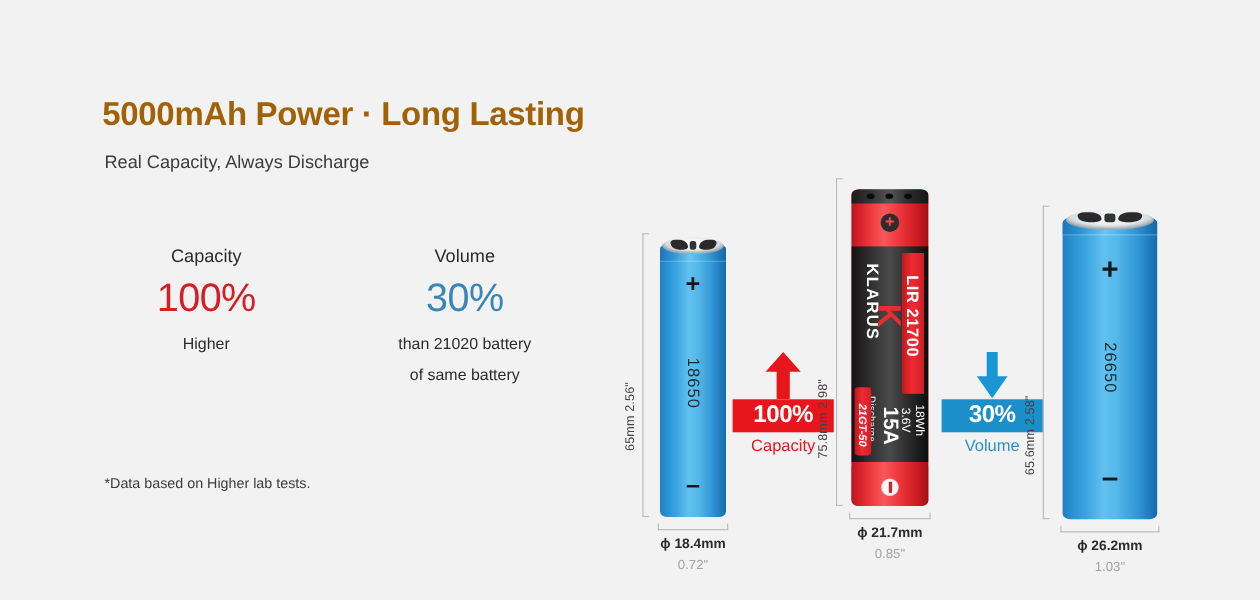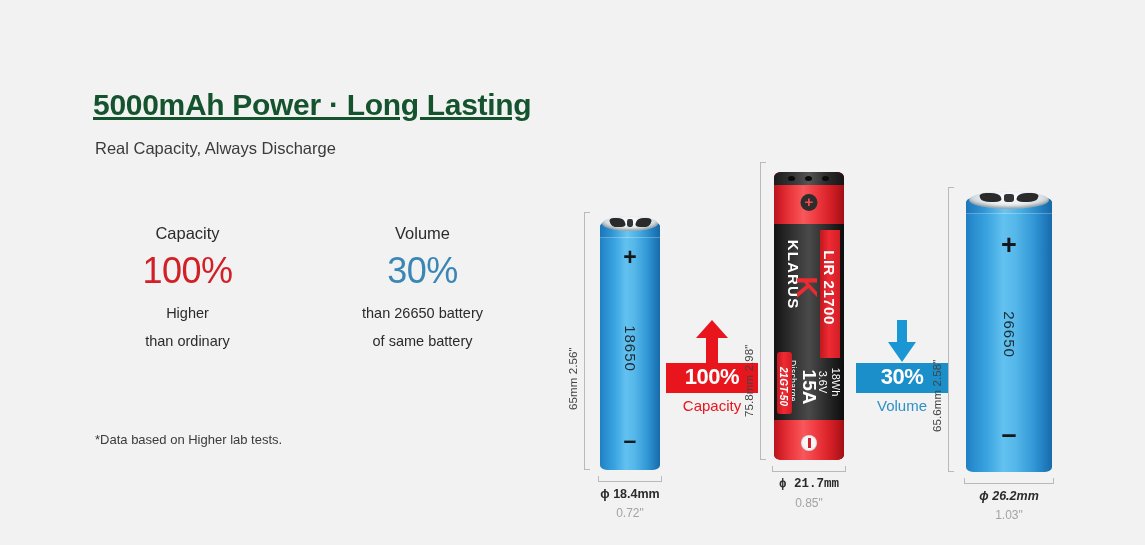--- a/index.html
+++ b/index.html
@@ -18,23 +18,22 @@
   }
 
   
   .headline {
     position: absolute;
     left: 93px;
     top: 88px;
     font-size: 30px;
     font-weight: bold;
     letter-spacing: -0.3px;
-    color: #14532d;
-    white-space: nowrap;
-    text-decoration: underline;
+    color: #a16207;
+    white-space: nowrap;
   }
   .subhead {
     position: absolute;
     left: 95px;
     top: 139px;
     font-size: 16.5px;
     color: #3b3b3b;
     white-space: nowrap;
   }
 
@@ -364,27 +363,26 @@
 
 <div class="headline">5000mAh Power · Long Lasting</div>
 <div class="subhead">Real Capacity, Always Discharge</div>
 
 <div class="stats">
 
   <div class="stat-col">
     <div class="stat-title">Capacity</div>
     <div class="stat-value red">100%</div>
     <div class="stat-line">Higher</div>
-    <div class="stat-line">than ordinary</div>
   </div>
 
   <div class="stat-col">
     <div class="stat-title">Volume</div>
     <div class="stat-value blue">30%</div>
-    <div class="stat-line">than 26650 battery</div>
+    <div class="stat-line">than 21020 battery</div>
     <div class="stat-line">of same battery</div>
   </div>
 
 </div>
 
 <div class="footnote">*Data based on Higher lab tests.</div>
 
 <div class="scene">
 
   <div class="bat-group" style="left:14px; bottom:65px; width:110px; height:280px;">
@@ -444,21 +442,21 @@
         <div class="blk-text" style="right:4px; top:152px; width:34px; text-align:center; font-size:11px;">3.6V</div>
         <div class="blk-text" style="right:-9px; top:152px; width:34px; text-align:center; font-size:11px;">18Wh</div>
       </div>
 
       <div class="red-bottomcap">
         <div class="neg-badge"></div>
       </div>
     </div>
 
     <div class="hbracket" style="left:34px; top:306px; width:74px;"></div>
-    <div class="dim-mm" style="left:11px; top:317px; width:120px;font-family:Liberation Mono, monospace;">ɸ 21.7mm</div>
+    <div class="dim-mm" style="left:11px; top:317px; width:120px;">ɸ 21.7mm</div>
     <div class="dim-in" style="left:11px; top:336px; width:120px;">0.85"</div>
   </div>
 
   <div class="cmp" style="left:308px; bottom:131px;">
     <div class="cmp-arrow">
       <svg class="arrow-down" width="30" height="44" viewBox="0 0 30 44">
         <polygon points="15,43 29,23 20,23 20,1 10,1 10,23 1,23" fill="#1b96d4"></polygon>
       </svg>
     </div>
     <span class="badge blue">30%</span>
@@ -473,17 +471,17 @@
       <div class="cap-blue"></div>
       <div class="plus" style="top:34px; font-size:27px;">+</div>
       <div class="body-code" style="top:128px;">26650</div>
       <div class="minus" style="bottom:24px; font-size:27px;">–</div>
     </div>
     <div class="topdisc" style="left:43px; top:11px; width:80px; height:18px;">
       <div class="topnotch"></div>
     </div>
 
     <div class="hbracket" style="left:38px; top:298px; width:90px;"></div>
-    <div class="dim-mm" style="left:23px; top:309px; width:120px;font-style:italic;">ɸ 26.2mm</div>
+    <div class="dim-mm" style="left:23px; top:309px; width:120px;">ɸ 26.2mm</div>
     <div class="dim-in" style="left:23px; top:328px; width:120px;">1.03"</div>
   </div>
 
 </div>
 
 </body></html>

